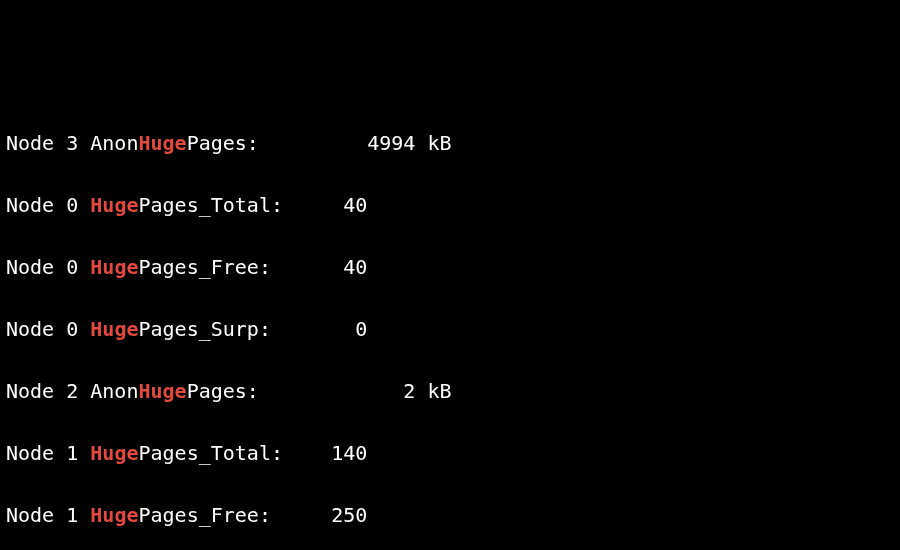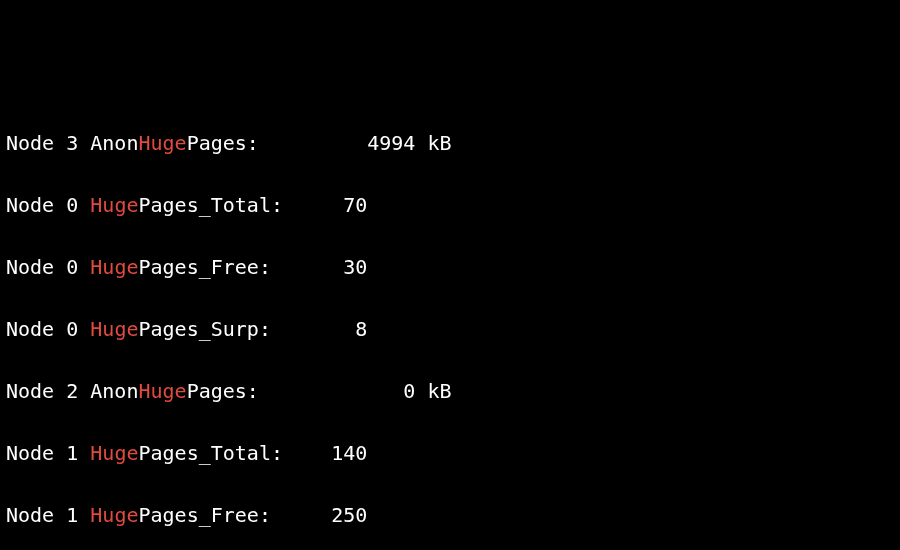--- a/index.html
+++ b/index.html
@@ -17,33 +17,33 @@
       white-space: pre;
       overflow: hidden;
       width: 900px;
       height: 550px;
     }
     .line {
       display: block;
     }
     .hl {
       color: #e24a3f;
-      font-weight: normal;
+      font-weight: bold;
     }
   </style>
 </head>
 <body>
 
 
 
 <span class="line"><span>Node 3 Anon</span><span class="hl">Huge</span><span>Pages:         4994 kB</span></span>
-<span class="line"><span>Node 0 </span><span class="hl">Huge</span><span>Pages_Total:     70</span></span>
-<span class="line"><span>Node 0 </span><span class="hl">Huge</span><span>Pages_Free:      30</span></span>
-<span class="line"><span>Node 0 </span><span class="hl">Huge</span><span>Pages_Surp:       8</span></span>
-<span class="line"><span>Node 2 Anon</span><span class="hl">Huge</span><span>Pages:            0 kB</span></span>
+<span class="line"><span>Node 0 </span><span class="hl">Huge</span><span>Pages_Total:     40</span></span>
+<span class="line"><span>Node 0 </span><span class="hl">Huge</span><span>Pages_Free:      40</span></span>
+<span class="line"><span>Node 0 </span><span class="hl">Huge</span><span>Pages_Surp:       0</span></span>
+<span class="line"><span>Node 2 Anon</span><span class="hl">Huge</span><span>Pages:            2 kB</span></span>
 <span class="line"><span>Node 1 </span><span class="hl">Huge</span><span>Pages_Total:    140</span></span>
 <span class="line"><span>Node 1 </span><span class="hl">Huge</span><span>Pages_Free:     250</span></span>
 
 
 
 
 
 
 
 

